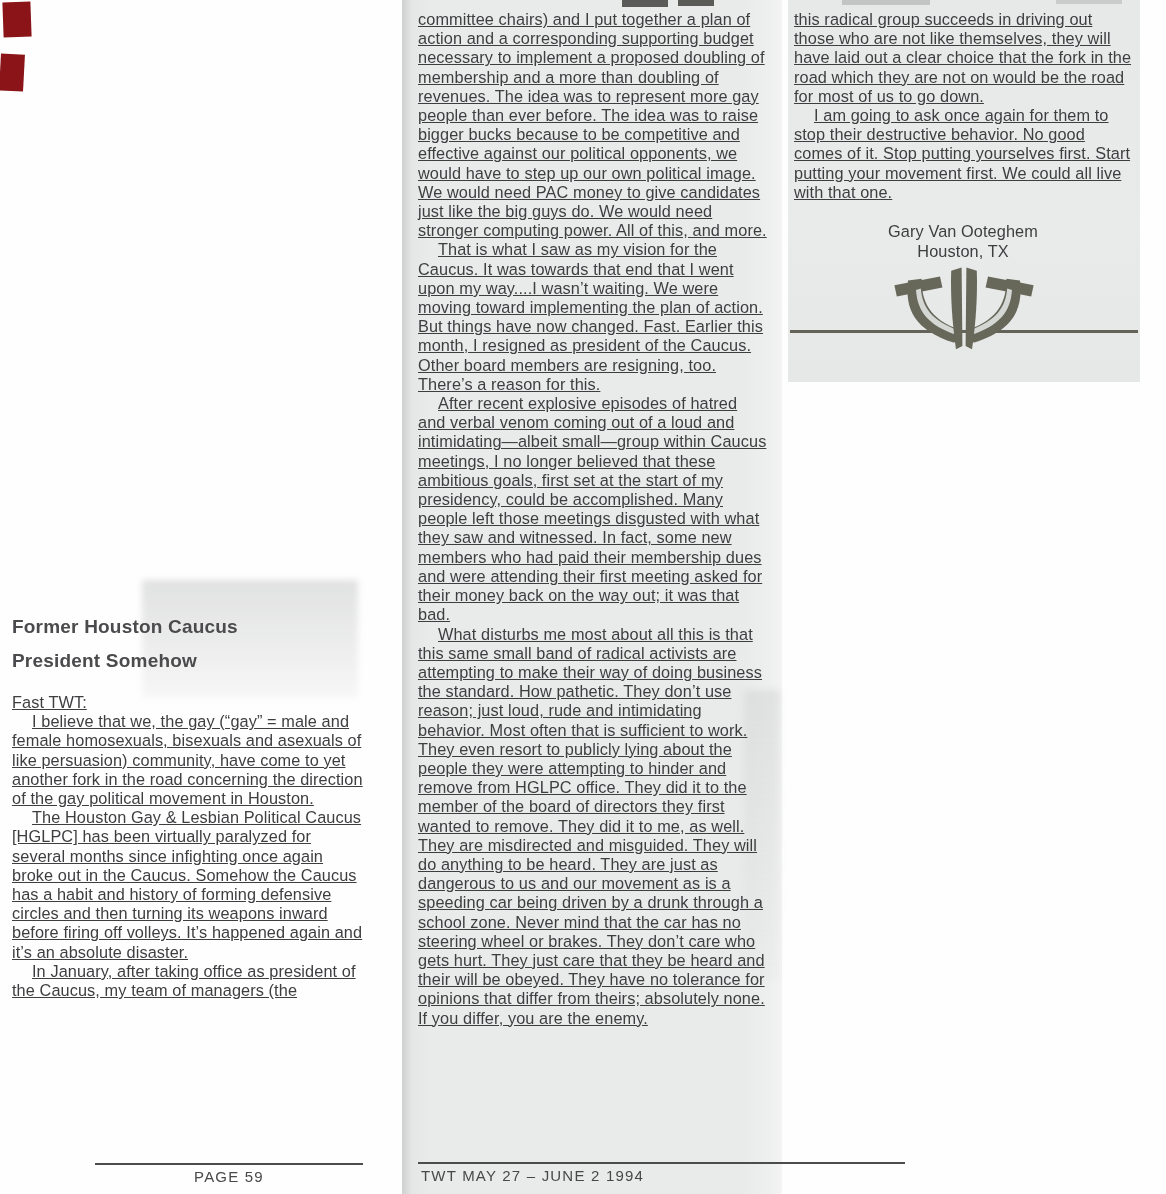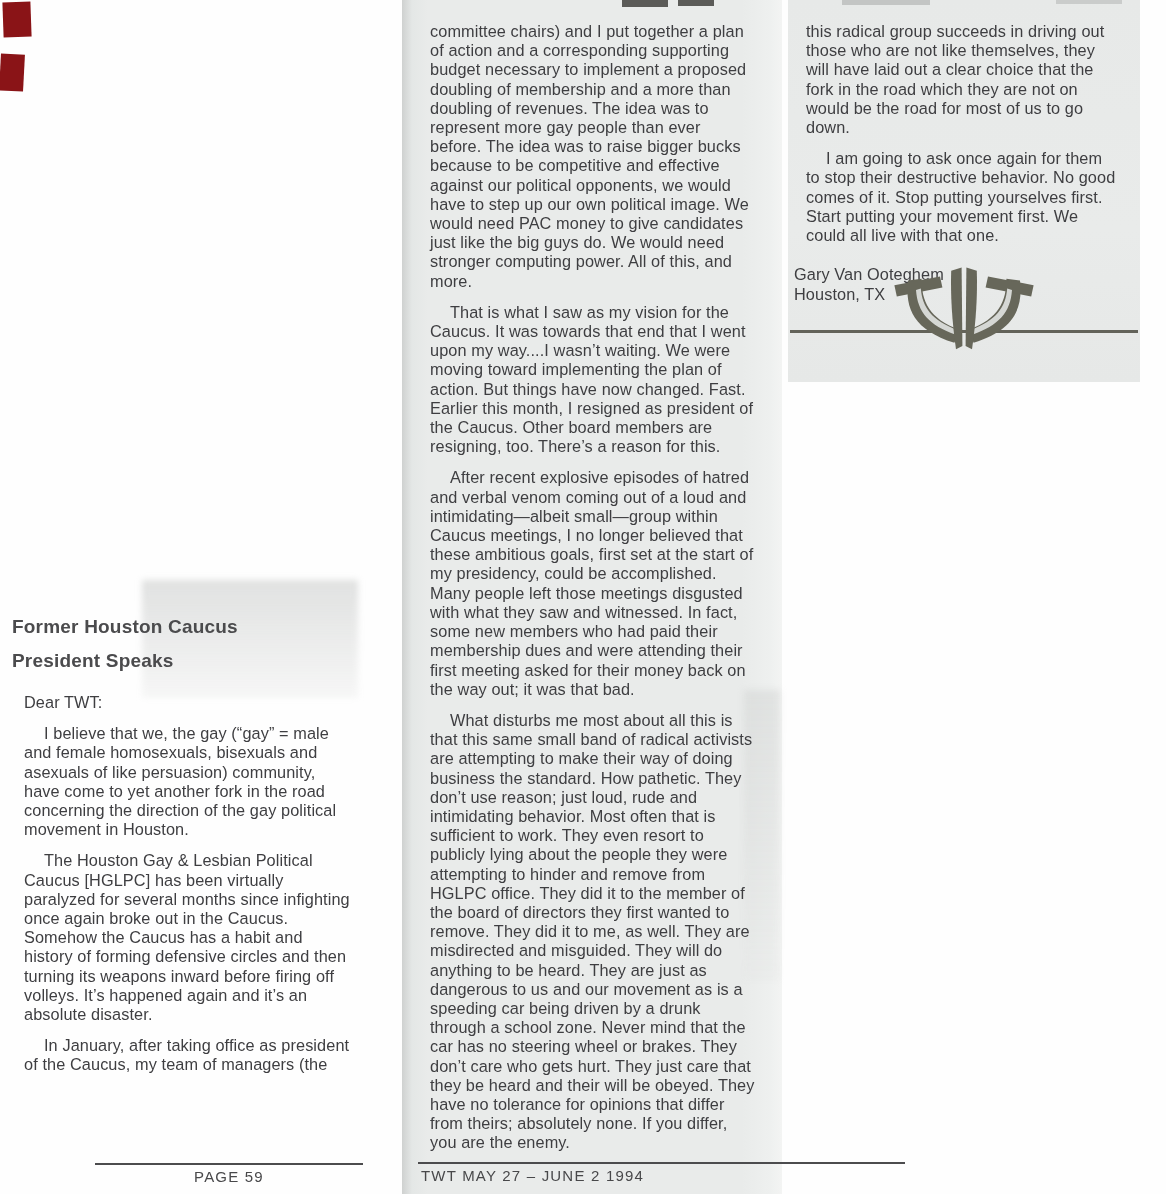--- a/index.html
+++ b/index.html
@@ -12,33 +12,33 @@
   .mid-strip{
     position:absolute;left:402px;top:0;width:380px;height:1194px;
     background:linear-gradient(90deg,#cfd1d0 0px,#e4e7e6 10px,#e9ebea 26px,#e9ebea 340px,#eef0ef 368px,#f3f4f3 380px);
   }
   .right-strip{
     position:absolute;left:788px;top:0;width:352px;height:382px;
     background:linear-gradient(180deg,#e7e9e8 0,#e9ebea 60%,#e6e8e7 100%);
   }
   
   .body-text{color:#3e3e41;font-size:16.3px;line-height:19.2px;letter-spacing:0.1px;}
-  .body-text p{margin:12px;text-indent:20px;}
+  .body-text p{margin:0;text-indent:20px;text-decoration:underline;}
   .no-first-indent p:first-child{text-indent:0;}
   .col-text{position:absolute;}
   #col1-text{left:12px;top:578px;width:352px;}
   #col2-text{left:418px;top:10px;width:350px;}
   #col3-text{left:794px;top:10px;width:338px;}
   .headline{
     font-weight:bold;color:#4b4b4d;font-size:19px;line-height:34px;
     letter-spacing:0.2px;margin:32px 0 15px 0;text-indent:0;
   }
   .salutation{text-indent:0 !important;}
   .signature{margin-top:19px;}
-  .signature div{line-height:20px;}
+  .signature div{line-height:20px;text-align:center;}
   
   .footer-rule{position:absolute;height:2px;background:#4c4c4e;}
   #footer-rule-left{left:95px;top:1163px;width:268px;}
   #footer-rule-right{left:418px;top:1162px;width:487px;}
   .footer-label{
     position:absolute;color:#48484a;font-size:15px;letter-spacing:1.2px;
   }
   #footer-left{left:95px;top:1168px;width:268px;text-align:center;}
   #footer-right{left:421px;top:1167px;}
   
@@ -71,23 +71,23 @@
 <div class="smudge" id="smudge-1"></div>
 <div class="smudge" id="smudge-2"></div>
 <div class="smudge" id="smudge-3"></div>
 <div class="smudge" id="smudge-4"></div>
 <div class="ghost" id="ghost-ad"></div>
 <div class="ghost" id="ghost-edge"></div>
 
 <div id="col1-text" class="col-text body-text">
   <div class="headline">
     <div>Former Houston Caucus</div>
-    <div>President Speaks</div>
+    <div>President Somehow</div>
   </div>
-  <p class="salutation">Dear TWT:</p>
+  <p class="salutation">Fast TWT:</p>
   <div>
       <p>I believe that we, the gay (“gay” =  male and female homosexuals, bisexuals and asexuals of like persuasion) community, have come to yet another fork in the road concerning the direction of the gay political movement in Houston.</p>
       <p>The Houston Gay &amp; Lesbian Political Caucus [HGLPC] has been virtually paralyzed for several months since infighting once again broke out in the Caucus. Somehow the Caucus has a habit and history of forming defensive circles and then turning its weapons inward before firing off volleys. It’s happened again and it’s an absolute disaster.</p>
       <p>In January, after taking office as president of the Caucus, my team of managers (the</p>
     </div>
 </div>
 
 <div id="col2-text" class="col-text body-text no-first-indent">
   <div class="no-first-indent">
       <p>committee chairs) and I put together a plan of action and a corresponding supporting budget necessary to implement a proposed doubling of membership and a more than doubling of revenues. The idea was to represent more gay people than ever before. The idea was to raise bigger bucks because to be competitive and effective against our political opponents, we would have to step up our own political image. We would need PAC money to give candidates just like the big guys do. We would need stronger computing power. All of this, and more.</p>

